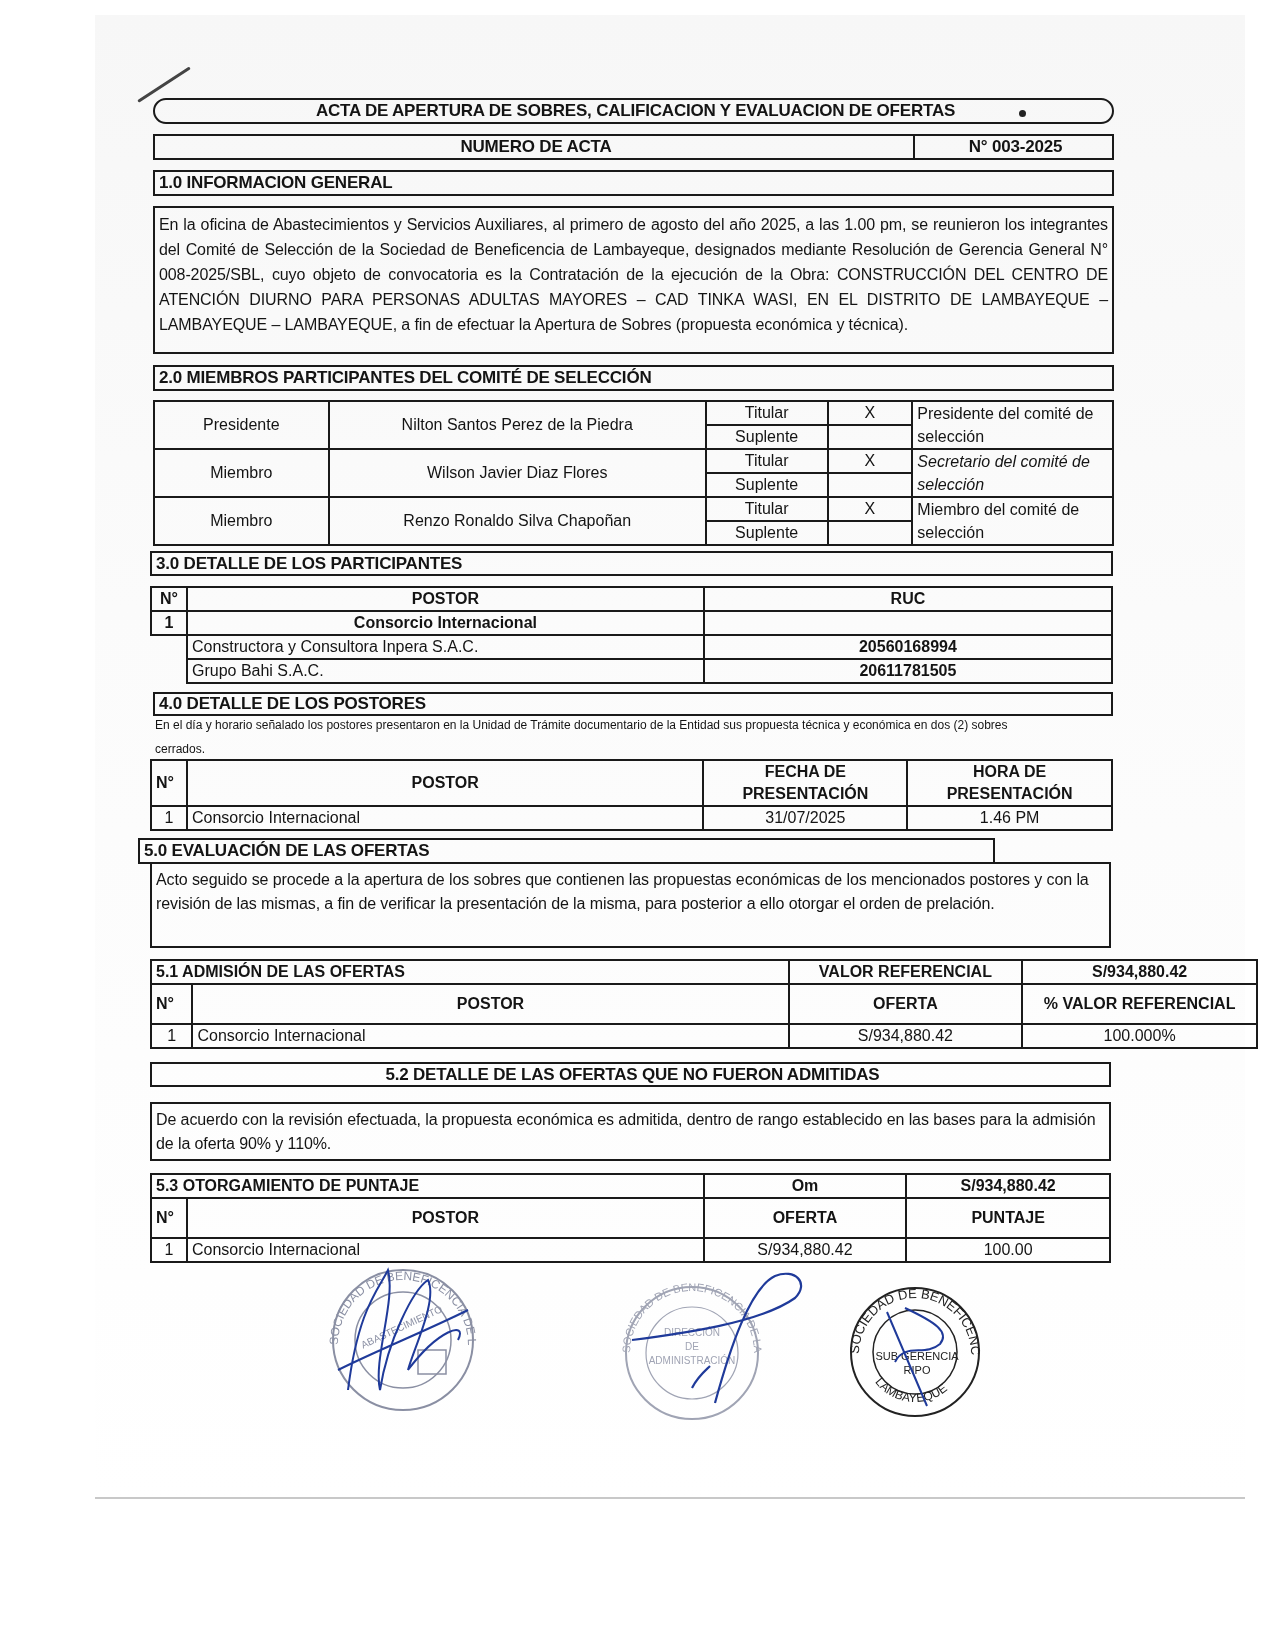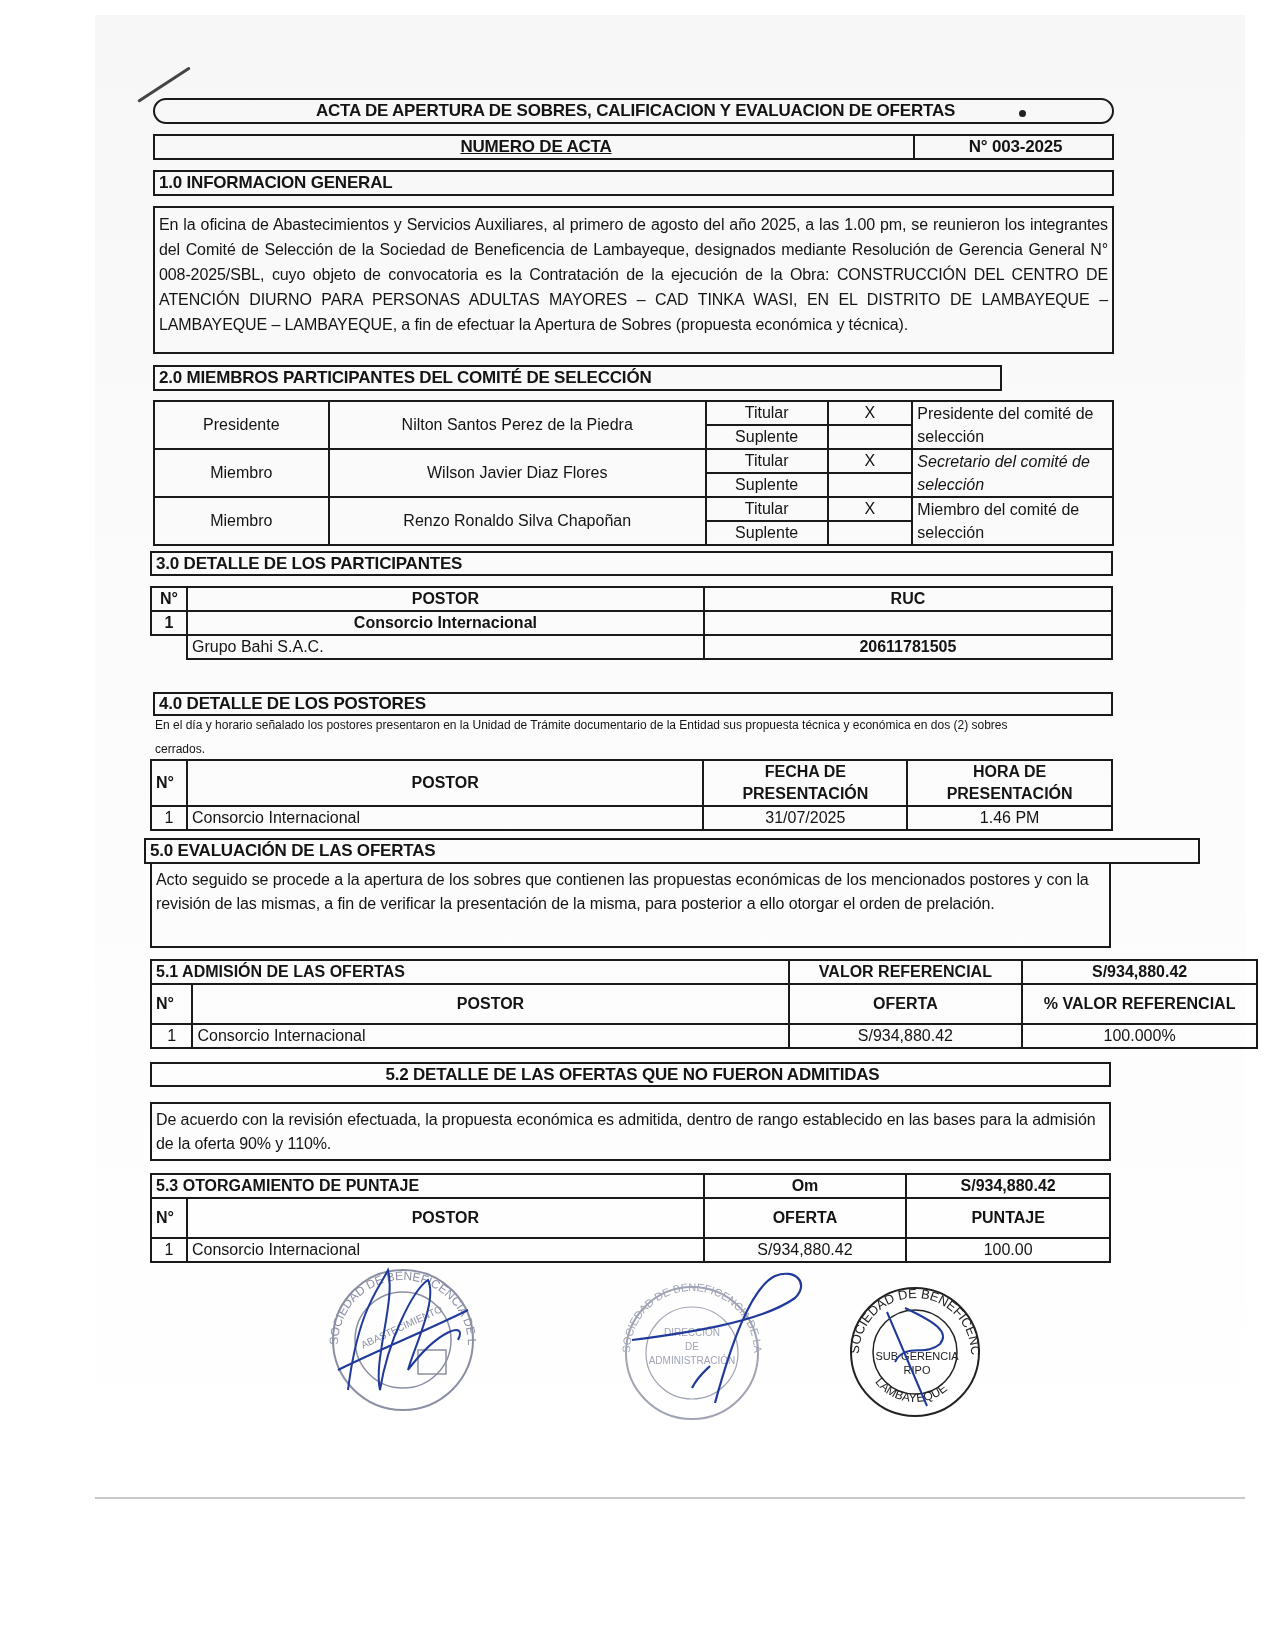--- a/index.html
+++ b/index.html
@@ -31,35 +31,35 @@
 
 <div class="page-shade"></div>
 <div class="bottom-edge"></div>
 <div class="scan-line"></div>
 
 <div class="box hdr center" style="left:153px; top:98px; width:961px; height:26px;border-radius:13px;">
   <span>ACTA DE APERTURA DE SOBRES, CALIFICACION Y EVALUACION DE OFERTAS</span>
 </div>
 <div class="dot" style="left:1019px; top:110px;"></div>
 
-<div class="box hdr center" style="left:153px; top:134px; width:762px; height:26px;text-decoration:underline;">
+<div class="box hdr center" style="left:153px; top:134px; width:762px; height:26px;">
   <span>NUMERO DE ACTA</span>
 </div>
 <div class="box hdr center" style="left:913px; top:134px; width:201px; height:26px;align-items:center;">
   <span>N° 003-2025</span>
 </div>
 
 <div class="box hdr" style="left:153px; top:170px; width:961px; height:26px;">
   <span>1.0  INFORMACION GENERAL</span>
 </div>
 <div class="box para" style="left:153px; top:206px; width:961px; height:148px;">
   <span>En la oficina de Abastecimientos y Servicios Auxiliares, al primero de agosto del año 2025, a las 1.00 pm, se reunieron los integrantes del Comité de Selección de la Sociedad de Beneficencia de Lambayeque, designados mediante Resolución de Gerencia General N° 008-2025/SBL, cuyo objeto de convocatoria es la Contratación de la ejecución de la Obra: CONSTRUCCIÓN DEL CENTRO DE ATENCIÓN DIURNO PARA PERSONAS ADULTAS MAYORES – CAD TINKA WASI, EN EL DISTRITO DE LAMBAYEQUE – LAMBAYEQUE – LAMBAYEQUE, a fin de efectuar la Apertura de Sobres (propuesta económica y técnica).</span>
 </div>
 
-<div class="box hdr" style="left:153px; top:365px; width:849px; height:26px;">
+<div class="box hdr" style="left:153px; top:365px; width:961px; height:26px;">
   <span>2.0 MIEMBROS PARTICIPANTES DEL COMITÉ DE SELECCIÓN</span>
 </div>
 <table style="left:153px; top:400px; width:961px;">
   <colgroup>
       <col style="width:175px">
       <col style="width:378px">
       <col style="width:122px">
       <col style="width:85px">
       <col style="width:201px">
     </colgroup>
@@ -115,20 +115,25 @@
     <td class="c b">POSTOR</td>
     <td class="c b">RUC</td>
   </tr>
   <tr>
     <td class="c b">1</td>
     <td class="c b">Consorcio Internacional</td>
     <td class="c b"></td>
   </tr>
   <tr>
     <td style="border-left:none;border-bottom:none;border-top:none"></td>
+    <td>Constructora y Consultora Inpera S.A.C.</td>
+    <td class="c b">20560168994</td>
+  </tr>
+  <tr>
+    <td style="border-left:none;border-bottom:none;border-top:none"></td>
     <td>Grupo Bahi S.A.C.</td>
     <td class="c b">20611781505</td>
   </tr>
 </tbody>
   </table>
 
 <div class="box hdr" style="left:153px; top:692px; width:960px; height:24px;">
   <span>4.0 DETALLE DE LOS POSTORES</span>
 </div>
 <div class="free-text" style="left:155px; top:713px; width:900px; line-height:24px;">
@@ -150,21 +155,21 @@
   </tr>
   <tr>
     <td class="c">1</td>
     <td>Consorcio Internacional</td>
     <td class="c">31/07/2025</td>
     <td class="c">1.46 PM</td>
   </tr>
 </tbody>
   </table>
 
-<div class="box hdr" style="left:144px; top:838px; width:1056px; height:26px;">
+<div class="box hdr" style="left:138px; top:838px; width:857px; height:26px;">
   <span>5.0 EVALUACIÓN DE LAS OFERTAS</span>
 </div>
 <div class="box para" style="left:150px; top:862px; width:961px; height:86px; text-align:left; line-height:24px;">
   <span>Acto seguido se procede a la apertura de los sobres que contienen las propuestas económicas de los mencionados postores y  con la revisión de las mismas, a fin de verificar la presentación de la misma, para posterior a ello otorgar el orden de prelación.</span>
 </div>
 
 <table style="left:150px; top:959px; width:1108px;">
   <colgroup>
       <col style="width:36px">
       <col style="width:518px">

